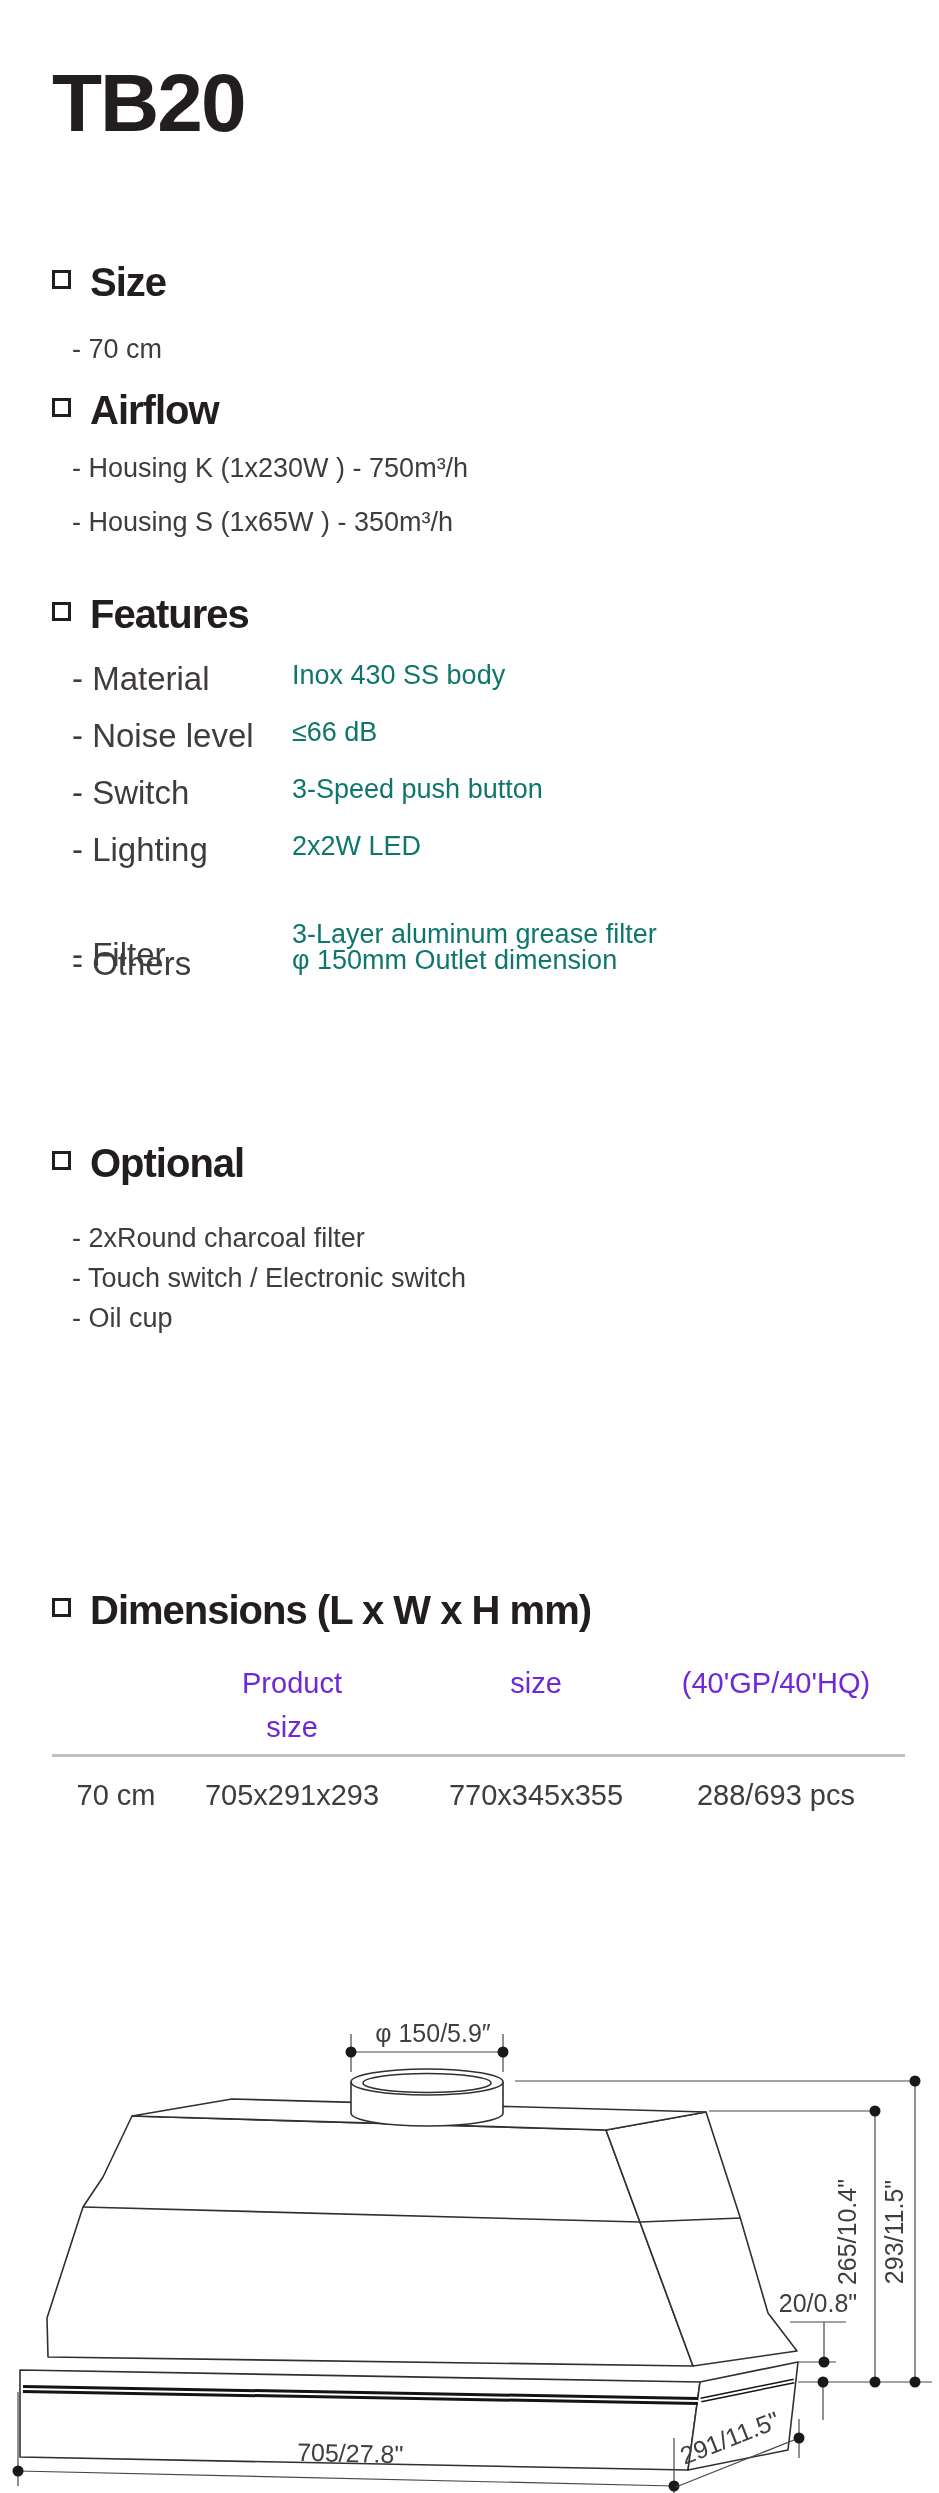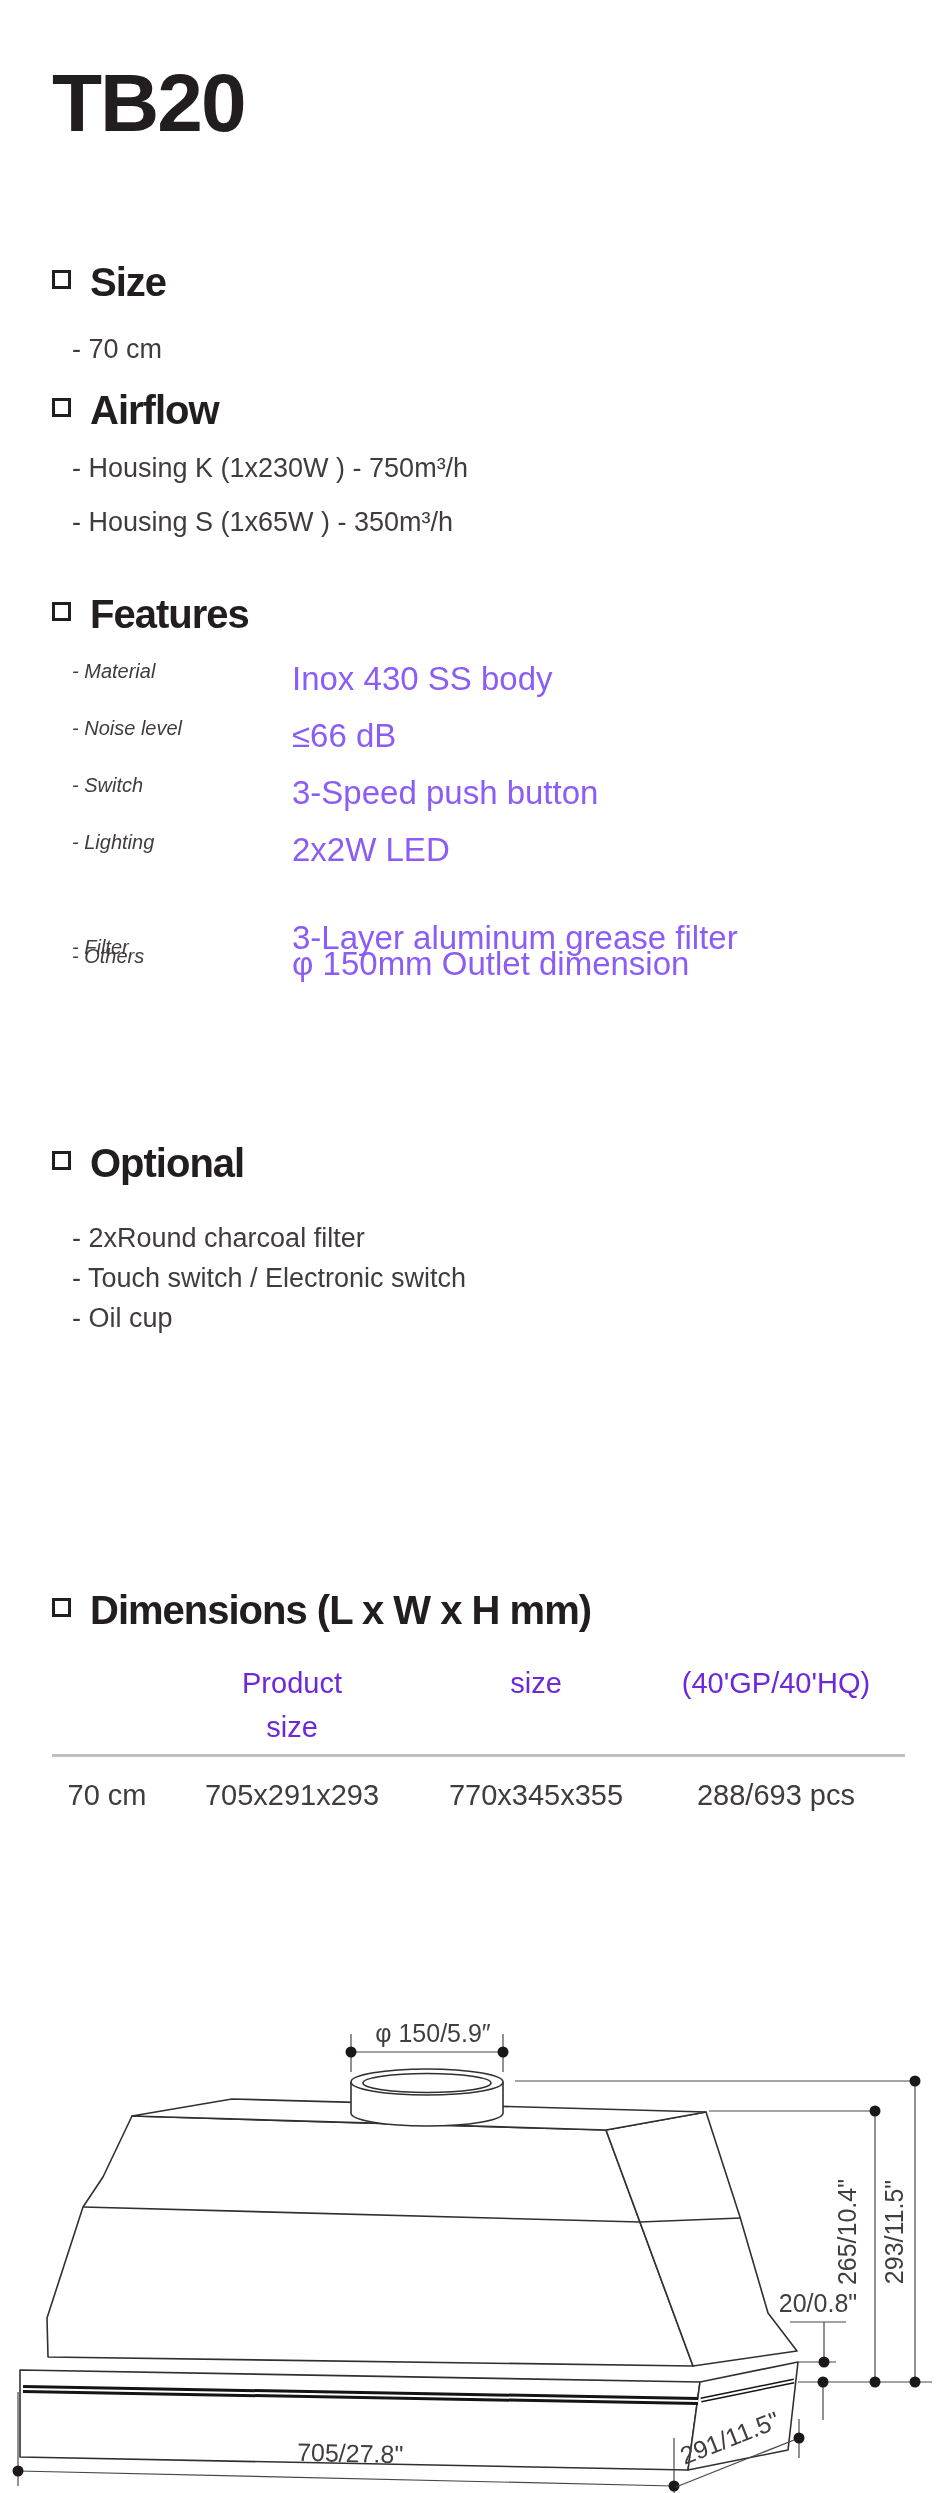--- a/index.html
+++ b/index.html
@@ -13,22 +13,22 @@
   }
   .sec-head{
     font-size:40px;font-weight:700;letter-spacing:-1px;color:#221e1f;line-height:1;white-space:nowrap;
   }
   .bullet{
     width:19px;height:19px;border:3px solid #221e1f;background:#fff;box-sizing:border-box;
   }
   .item{
     font-size:27px;color:#403c3d;line-height:1.2;white-space:nowrap;font-weight:400;
   }
-  .feat-label{font-size:20px;color:#403c3d;white-space:nowrap;font-style:italic;}
-  .feat-value{font-size:33px;color:#8b5cf6;white-space:nowrap;}
+  .feat-label{font-size:33px;color:#403c3d;white-space:nowrap;}
+  .feat-value{font-size:27px;color:#0f766e;white-space:nowrap;}
   .tbl-head{
     font-size:29px;color:#6d28d9;text-align:center;line-height:1.5;white-space:nowrap;
   }
   .tbl-cell{
     font-size:29px;color:#403c3d;text-align:center;white-space:nowrap;
   }
   .divider{height:3px;background:#c0c0c0;}
   .dim-text{
     font-family:"Liberation Sans",sans-serif;font-size:25px;fill:#423e3f;
   }
@@ -90,21 +90,21 @@
 </div>
 <div class="abs tbl-head" style="left:426px;top:1662px;width:220px;">
   <div>size</div>
 </div>
 <div class="abs tbl-head" style="left:636px;top:1662px;width:280px;">
   <div>(40'GP/40'HQ)</div>
 </div>
 
 <div class="abs divider" style="left:52px;top:1754px;width:853px;"></div>
 
-<div class="abs tbl-cell" style="left:42px;top:1779px;width:130px;text-align:center;">70 cm</div>
+<div class="abs tbl-cell" style="left:51px;top:1779px;width:130px;text-align:center;">70 cm</div>
 <div class="abs tbl-cell" style="left:182px;top:1779px;width:220px;">705x291x293</div>
 <div class="abs tbl-cell" style="left:426px;top:1779px;width:220px;">770x345x355</div>
 <div class="abs tbl-cell" style="left:636px;top:1779px;width:280px;">288/693 pcs</div>
 
 <svg class="abs" style="left:0;top:2000px;" width="939" height="493" viewBox="0 2000 939 493">
 
   <g>
     <path class="face" d="M132,2116 L606,2130 L693,2366 L48,2357 L47,2318 L83,2207 L103,2177 Z"></path>
     <path class="face" d="M606,2130 L706,2112 L740,2217 L768,2313 L797,2351 L693,2366 Z"></path>
     <path class="face" d="M132,2116 L232,2099 L706,2112 L606,2130 Z"></path>

